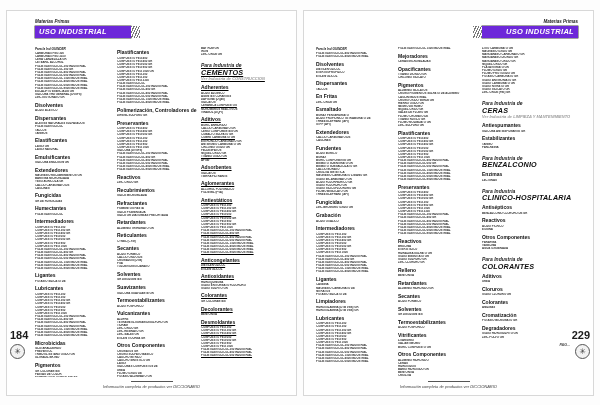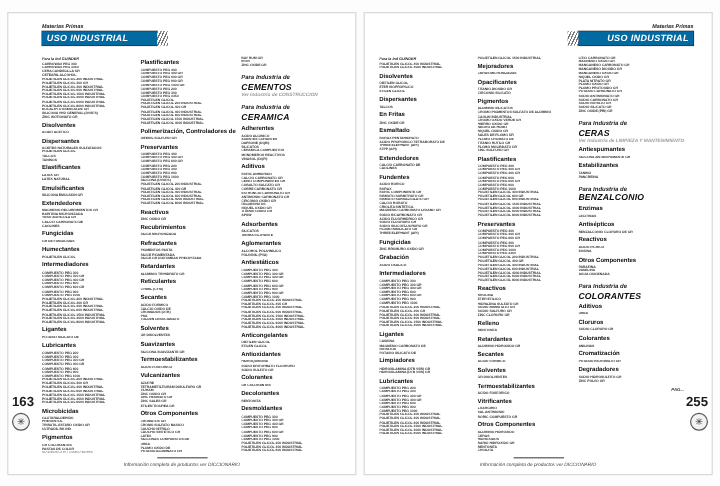--- a/index.html
+++ b/index.html
@@ -8,32 +8,32 @@
   .page{position:absolute;top:10px;width:291px;height:386px;background:#ffffff;border:1px solid #d8d8d8;box-sizing:border-box;}
   .page.left{left:6px;}
   .page.right{left:303px;}
 
   
   .ph{position:absolute;top:8px;width:96px;}
   .page.left .ph{left:28px;}
   .page.right .ph{left:178px;}
   .eyebrow{font-size:4.5px;font-weight:bold;font-style:italic;color:#1a1a1a;margin-bottom:1.5px;}
   .page.right .eyebrow{text-align:right;}
-  .banner{position:relative;background:#0369a1;height:12px;display:flex;align-items:center;padding:0 4px;box-shadow:0 0 0 .4px #181818;}
+  .banner{position:relative;background:#6d28d9;height:12px;display:flex;align-items:center;padding:0 4px;box-shadow:0 0 0 .4px #181818;}
   .banner-text{color:#ffffff;font-weight:bold;font-style:italic;font-size:7.5px;letter-spacing:.3px;white-space:nowrap;flex:1;}
   .page.right .banner-text{text-align:right;}
   .banner-stripes{position:absolute;top:0;width:9px;height:12px;background:repeating-linear-gradient(115deg,#777 0,#777 1px,#fff 1px,#fff 2.4px);}
   .page.left .banner-stripes{right:-9px;}
   .page.right .banner-stripes{left:-9px;}
 
   
   .col{position:absolute;top:36px;height:330px;overflow:hidden;}
   .page.left .c1{left:28px;width:74px;}
   .page.left .c2{left:110px;width:80px;}
-  .page.left .c3{left:194px;width:90px;}
+  .page.left .c3{left:194px;width:90px;text-decoration:underline;}
   .page.right .c1{left:12px;width:74px;}
   .page.right .c2{left:94px;width:80px;}
   .page.right .c3{left:178px;width:92px;}
 
   .item{font-size:2.9px;line-height:3.15px;font-weight:700;color:#333;letter-spacing:-.05px;white-space:nowrap;overflow:hidden;}
   .intro{font-size:3.1px;line-height:4px;font-weight:700;font-style:italic;color:#222;margin-bottom:1px;}
   .cat{font-size:5px;line-height:5.4px;font-weight:bold;color:#0e0e0e;margin:3.4px 0 1.1px;}
   .ind-block{margin:5.5px 0 1.5px;}
   .ind-pre{font-size:5px;font-style:italic;font-weight:600;color:#222;line-height:6px;}
   .ind-name{font-size:7.2px;font-weight:bold;font-style:italic;color:#0c0c0c;line-height:7.6px;letter-spacing:.2px;margin-top:.8px;}
@@ -54,21 +54,21 @@
   .frule{width:42px;height:1px;background:#555;margin:0 auto 2px;}
   .fnote{font-size:4px;font-style:italic;color:#3c3c3c;}
 </style>
 </head>
 <body>
 
 <div class="sheet">
 
   <section class="page left">
     <div class="margin-block">
-      <div class="pagenum">163</div>
+      <div class="pagenum">184</div>
       <div class="logo-circle">
         <span class="logo-glyph">✳</span>
       </div>
     </div>
     <header class="ph">
       <div class="eyebrow">Materias Primas</div>
       <div class="banner">
         <span class="banner-text">USO INDUSTRIAL</span>
         <span class="banner-stripes"></span>
       </div>
@@ -233,24 +233,20 @@
       </div>
     <div class="col c3">
         <div class="item">BAY RUM GR</div>
         <div class="item">IRON</div>
         <div class="item">ZINC OXIDE GR</div>
         <div class="ind-block">
           <div class="ind-pre">Para Industria de</div>
           <div class="ind-name">CEMENTOS</div>
           <div class="ind-xref">Ver Industria de CONSTRUCCION</div>
         </div>
-        <div class="ind-block">
-          <div class="ind-pre">Para Industria de</div>
-          <div class="ind-name">CERAMICA</div>
-        </div>
         <div class="cat">Adherentes</div>
         <div class="item">ACIDO ALGINICO</div>
         <div class="item">AGENTES CURANTES</div>
         <div class="item">DAPSONE (DQBI)</div>
         <div class="item">SILICATOS</div>
         <div class="item">CERAMICA COMPUESTOS</div>
         <div class="item">MONOMEROS REACTIVOS</div>
         <div class="item">VINASOL (DQPI)</div>
         <div class="cat">Aditivos</div>
         <div class="item">BORIC ANHIDRIDO</div>
@@ -312,21 +308,21 @@
         <div class="item">POLIETILEN GLICOL 600 INDUSTRIAL</div>
       </div>
     <footer class="pfoot">
       <div class="frule"></div>
       <div class="fnote">Información completa de productos ver DICCIONARIO</div>
     </footer>
   </section>
 
   <section class="page right">
     <div class="margin-block">
-      <div class="pagenum">255</div>
+      <div class="pagenum">229</div>
       <div class="logo-circle">
         <span class="logo-glyph">✳</span>
       </div>
     </div>
     <header class="ph">
       <div class="eyebrow">Materias Primas</div>
       <div class="banner">
         <span class="banner-text">USO INDUSTRIAL</span>
         <span class="banner-stripes"></span>
       </div>
@@ -511,20 +507,24 @@
         <div class="item">SILICONA ANTIESPUMANTE GR</div>
         <div class="cat">Estabilizantes</div>
         <div class="item">TANINO</div>
         <div class="item">PANCREINA</div>
         <div class="ind-block">
           <div class="ind-pre">Para Industria de</div>
           <div class="ind-name">BENZALCONIO</div>
         </div>
         <div class="cat">Enzimas</div>
         <div class="item">LECITINAS</div>
+        <div class="ind-block">
+          <div class="ind-pre">Para Industria</div>
+          <div class="ind-name">CLINICO-HOSPITALARIA</div>
+        </div>
         <div class="cat">Antisépticos</div>
         <div class="item">BENZALCONIO CLORURO DE GR</div>
         <div class="cat">Reactivos</div>
         <div class="item">ACIDO PICRICO</div>
         <div class="item">EOSINA</div>
         <div class="cat">Otros Componentes</div>
         <div class="item">PARAFINA</div>
         <div class="item">VASELINA</div>
         <div class="item">AGUA OXIGENADA</div>
         <div class="ind-block">

